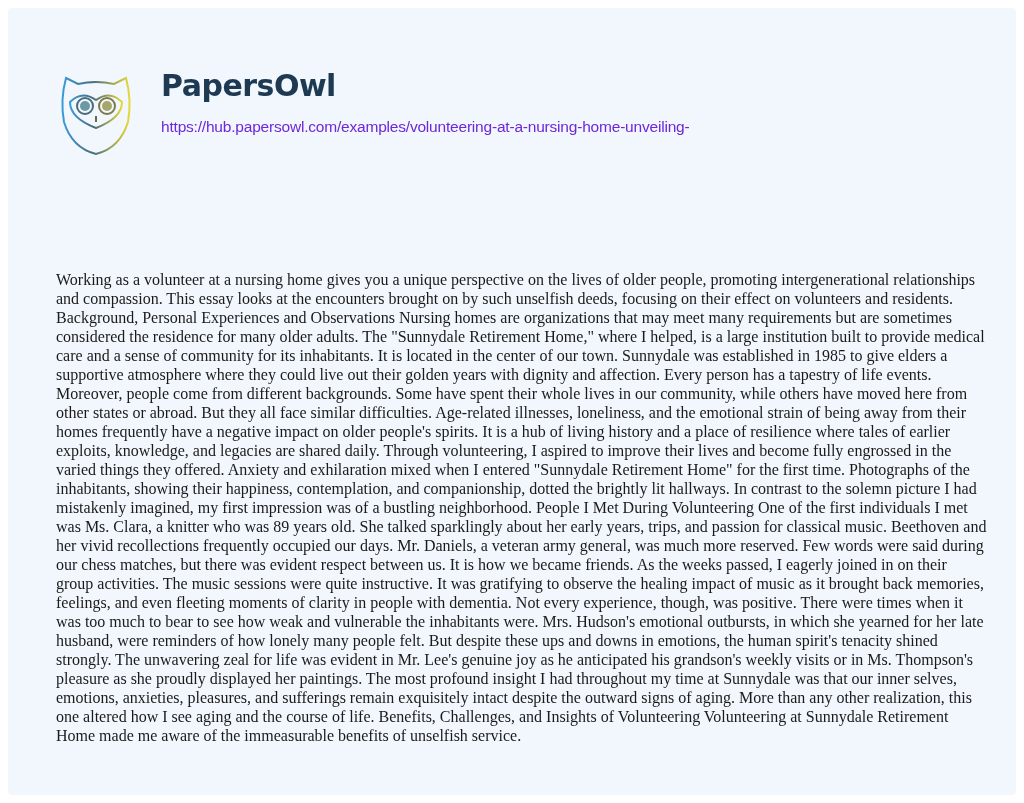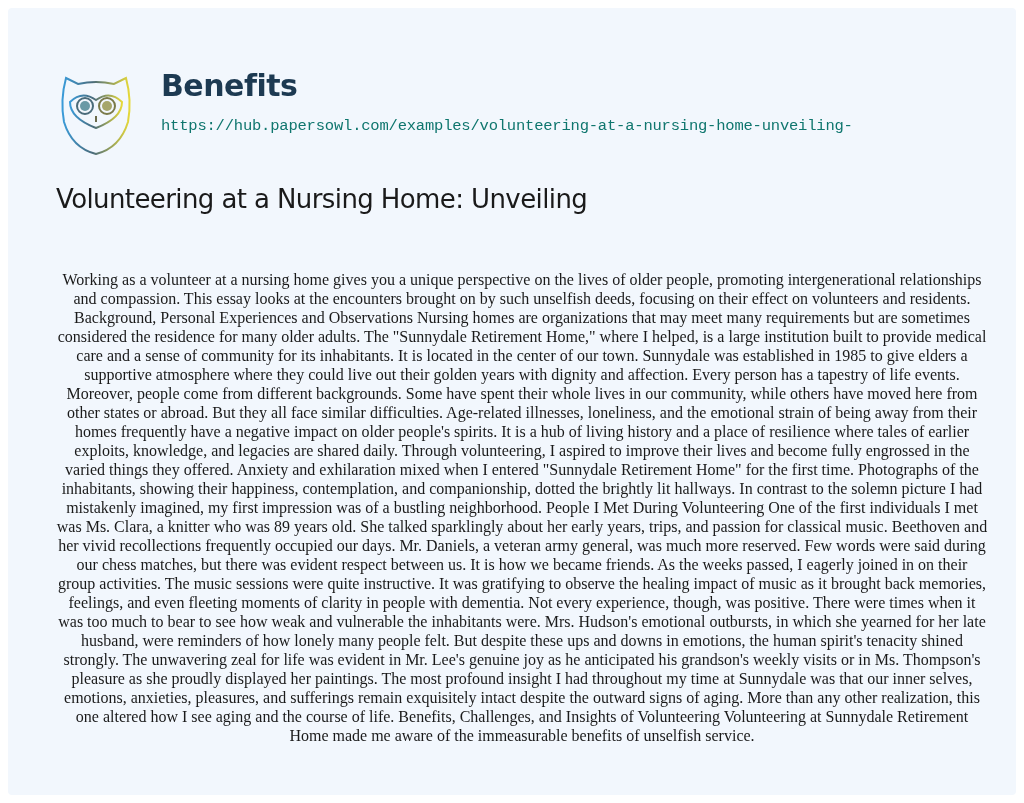--- a/index.html
+++ b/index.html
@@ -35,24 +35,24 @@
       font-size: 30px;
       letter-spacing: -0.5px;
       color: #1d3a52;
       line-height: 36px;
     }
     .url {
       position: absolute;
       left: 153px;
       top: 107px;
       width: 720px;
-      font-family: Liberation Mono, monospace;
+      font-family: Liberation Sans, sans-serif;
       font-size: 15.5px;
       line-height: 23px;
-      color: #0f766e;
+      color: #6d28d9;
       letter-spacing: -0.2px;
     }
     .title {
       position: absolute;
       left: 48px;
       top: 172px;
       width: 900px;
       font-family: "DejaVu Sans", sans-serif;
       font-size: 26px;
       line-height: 38px;
@@ -64,21 +64,20 @@
     .body-text {
       position: absolute;
       left: 48px;
       top: 262px;
       width: 932px;
       font-family: "Liberation Serif", serif;
       font-size: 16px;
       line-height: 19px;
       color: #1a1a1a;
       margin: 0;
-      text-align: center;
     }
   </style>
 </head>
 <body>
 
 <div class="page">
 
   <svg class="logo" viewBox="0 0 80 90" xmlns="http://www.w3.org/2000/svg">
     <defs>
       <linearGradient id="owlgrad" x1="0" y1="0" x2="1" y2="0">
@@ -89,25 +88,24 @@
     </defs>
     <path d="M10 8 L22 14 Q40 10 58 14 L70 8 Q76 30 72 52 Q64 78 40 84 Q16 78 8 52 Q4 30 10 8 Z" fill="none" stroke="url(#owlgrad)" stroke-width="2"></path>
     <path d="M14 32 Q26 20 40 30 Q54 20 66 32 Q66 48 40 58 Q14 48 14 32 Z" fill="none" stroke="url(#owlgrad)" stroke-width="2"></path>
     <circle cx="29" cy="36" r="8" fill="none" stroke="#4a6b7a" stroke-width="2"></circle>
     <circle cx="29" cy="36" r="5" fill="#6a9aa6"></circle>
     <circle cx="51" cy="36" r="8" fill="none" stroke="#7a7a4a" stroke-width="2"></circle>
     <circle cx="51" cy="36" r="5" fill="#a6a66a"></circle>
     <path d="M40 46 L40 52" stroke="#6a6a4a" stroke-width="2"></path>
   </svg>
 
-  <div class="brand">Benefits</div>
+  <div class="brand">PapersOwl</div>
 
   <div class="url">
     <div>https://hub.papersowl.com/examples/volunteering-at-a-nursing-home-unveiling-</div>
   </div>
 
   <h1 class="title">
-    <div>Volunteering at a Nursing Home: Unveiling</div>
   </h1>
 
   <p class="body-text">Working as a volunteer at a nursing home gives you a unique perspective on the lives of older people, promoting intergenerational relationships and compassion. This essay looks at the encounters brought on by such unselfish deeds, focusing on their effect on volunteers and residents. Background, Personal Experiences and Observations Nursing homes are organizations that may meet many requirements but are sometimes considered the residence for many older adults. The "Sunnydale Retirement Home," where I helped, is a large institution built to provide medical care and a sense of community for its inhabitants.  It is located in the center of our town. Sunnydale was established in 1985 to give elders a supportive atmosphere where they could live out their golden years with dignity and affection. Every person has a tapestry of life events. Moreover, people come from different backgrounds. Some have spent their whole lives in our community, while others have moved here from other states or abroad. But they all face similar difficulties. Age-related illnesses, loneliness, and the emotional strain of being away from their homes frequently have a negative impact on older people's spirits. It is a hub of living history and a place of resilience where tales of earlier exploits, knowledge, and legacies are shared daily.  Through volunteering, I aspired to improve their lives and become fully engrossed in the varied things they offered. Anxiety and exhilaration mixed when I entered "Sunnydale Retirement Home" for the first time. Photographs of the inhabitants, showing their happiness, contemplation, and companionship, dotted the brightly lit hallways.  In contrast to the solemn picture I had mistakenly imagined, my first impression was of a bustling neighborhood. People I Met During Volunteering One of the first individuals I met was Ms. Clara, a knitter who was 89 years old. She talked sparklingly about her early years, trips, and passion for classical music. Beethoven and her vivid recollections frequently occupied our days. Mr. Daniels, a veteran army general, was much more reserved.  Few words were said during our chess matches, but there was evident respect between us. It is how we became friends. As the weeks passed, I eagerly joined in on their group activities. The music sessions were quite instructive. It was gratifying to observe the healing impact of music as it brought back memories, feelings, and even fleeting moments of clarity in people with dementia. Not every experience, though, was positive. There were times when it was too much to bear to see how weak and vulnerable the inhabitants were. Mrs. Hudson's emotional outbursts, in which she yearned for her late husband, were reminders of how lonely many people felt. But despite these ups and downs in emotions, the human spirit's tenacity shined strongly. The unwavering zeal for life was evident in Mr. Lee's genuine joy as he anticipated his grandson's weekly visits or in Ms. Thompson's pleasure as she proudly displayed her paintings. The most profound insight I had throughout my time at Sunnydale was that our inner selves, emotions, anxieties, pleasures, and sufferings remain exquisitely intact despite the outward signs of aging. More than any other realization, this one altered how I see aging and the course of life. Benefits, Challenges, and Insights of Volunteering Volunteering at Sunnydale Retirement Home made me aware of the immeasurable benefits of unselfish service.</p>
 
 </div>
 
 </body></html>

